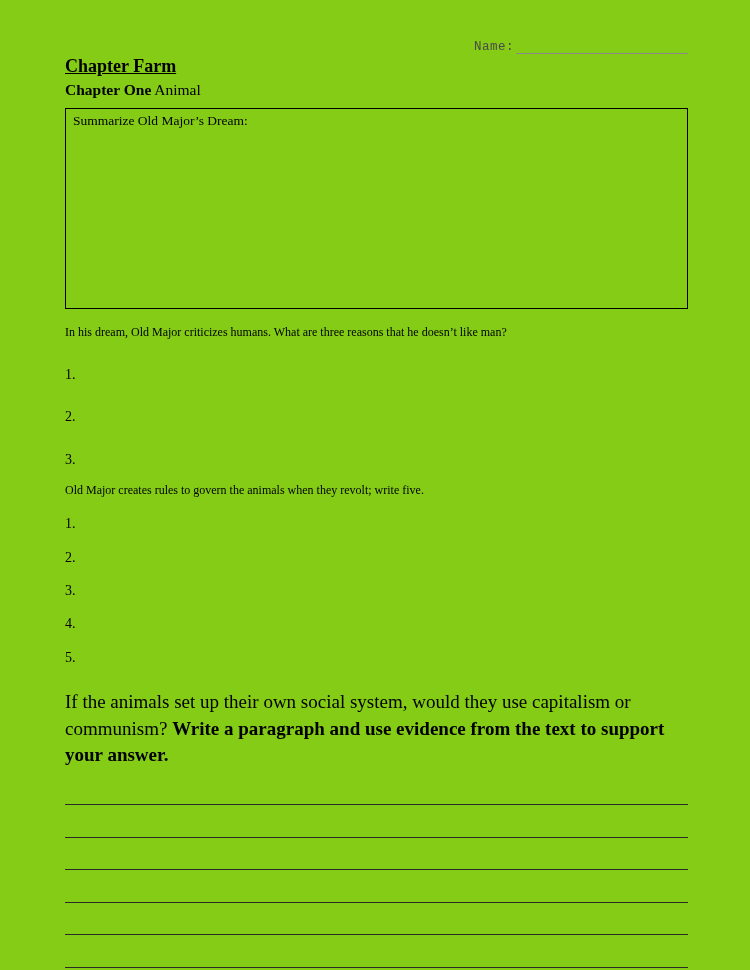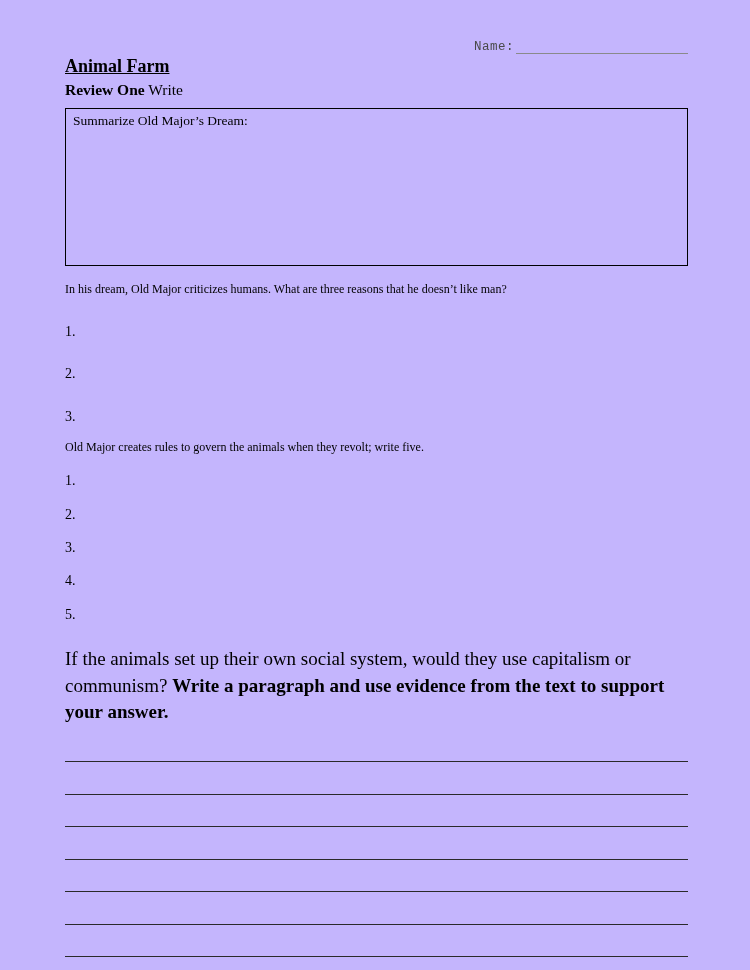--- a/index.html
+++ b/index.html
@@ -1,21 +1,21 @@
 <!DOCTYPE html>
 <html><head>
 <meta charset="utf-8">
 <style>
   * { box-sizing: border-box; }
   html, body { margin: 0; padding: 0; background: #ffffff; }
   .page {
     width: 750px;
     height: 970px;
     margin: 0 auto;
-    background: #c4b5fd;
+    background: #84cc16;
     color: #000000;
     font-family: "Liberation Serif", serif;
     padding: 38px 62px 28px 65px;
     position: relative;
   }
   
   .name-row {
     display: flex;
     justify-content: flex-end;
     align-items: flex-end;
@@ -44,21 +44,21 @@
   }
   .subtitle {
     font-size: 15.5px;
     font-weight: normal;
     margin: 4px 0 9px 0;
   }
   .subtitle .b { font-weight: bold; }
   
   .dream-box {
     border: 1px solid #000000;
-    height: 158px;
+    height: 201px;
     padding: 4px 7px;
     font-size: 13.5px;
   }
   
   .prompt {
     font-size: 12px;
     margin: 16px 0 0 0;
     line-height: 1.25;
   }
   .q-item {
@@ -84,23 +84,23 @@
 </head>
 <body>
 
 <div class="page">
 
   <div class="name-row">
     <span class="name-label">Name:</span>
     <span class="name-line"></span>
   </div>
 
-  <h1 class="title">Animal Farm</h1>
+  <h1 class="title">Chapter Farm</h1>
 
-  <h2 class="subtitle"><span class="b">Review One</span> <span>Write</span></h2>
+  <h2 class="subtitle"><span class="b">Chapter One</span> <span>Animal</span></h2>
 
   <div class="dream-box">
     <span>Summarize Old Major’s Dream:</span>
   </div>
 
   <p class="prompt">In his dream, Old Major criticizes humans.  What are three reasons that he doesn’t like man?</p>
 
   <div class="q-item">1.</div>
   <div class="q-item">2.</div>
   <div class="q-item">3.</div>

